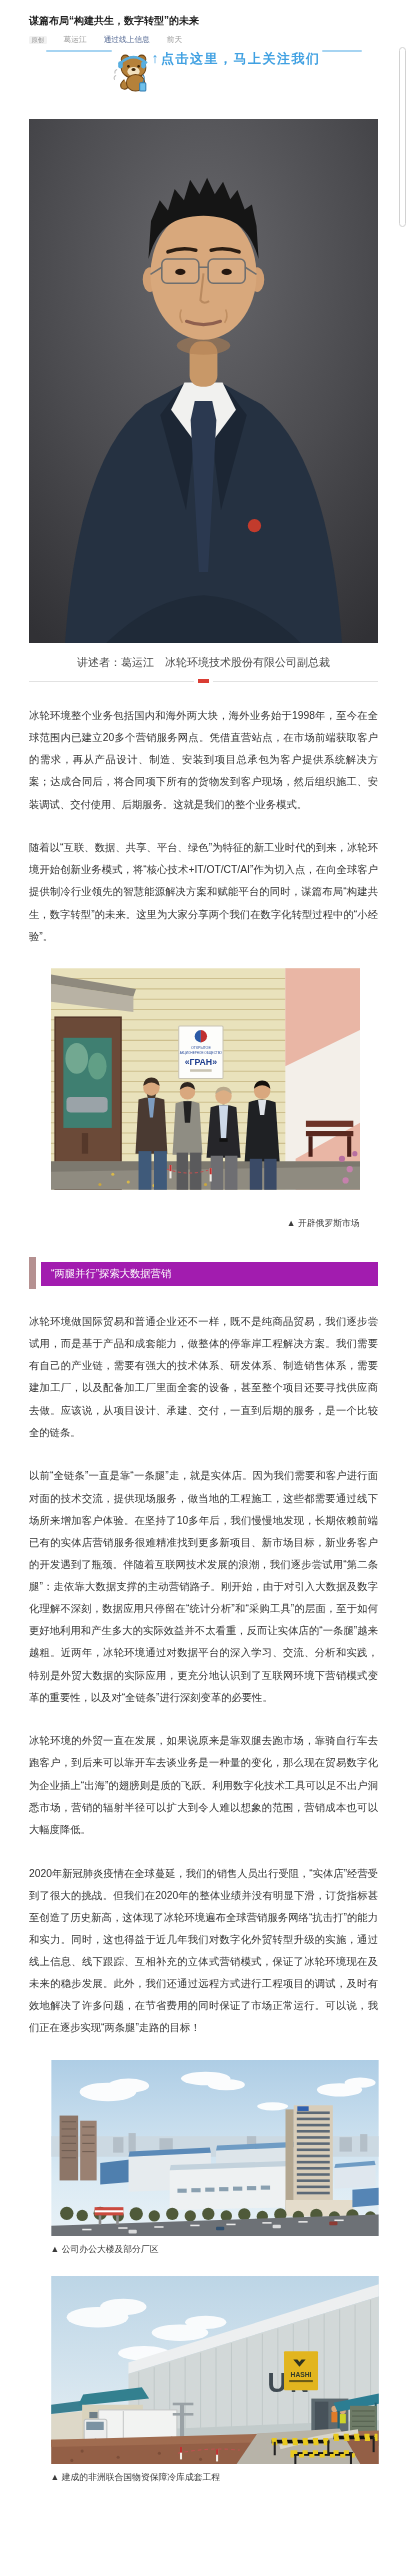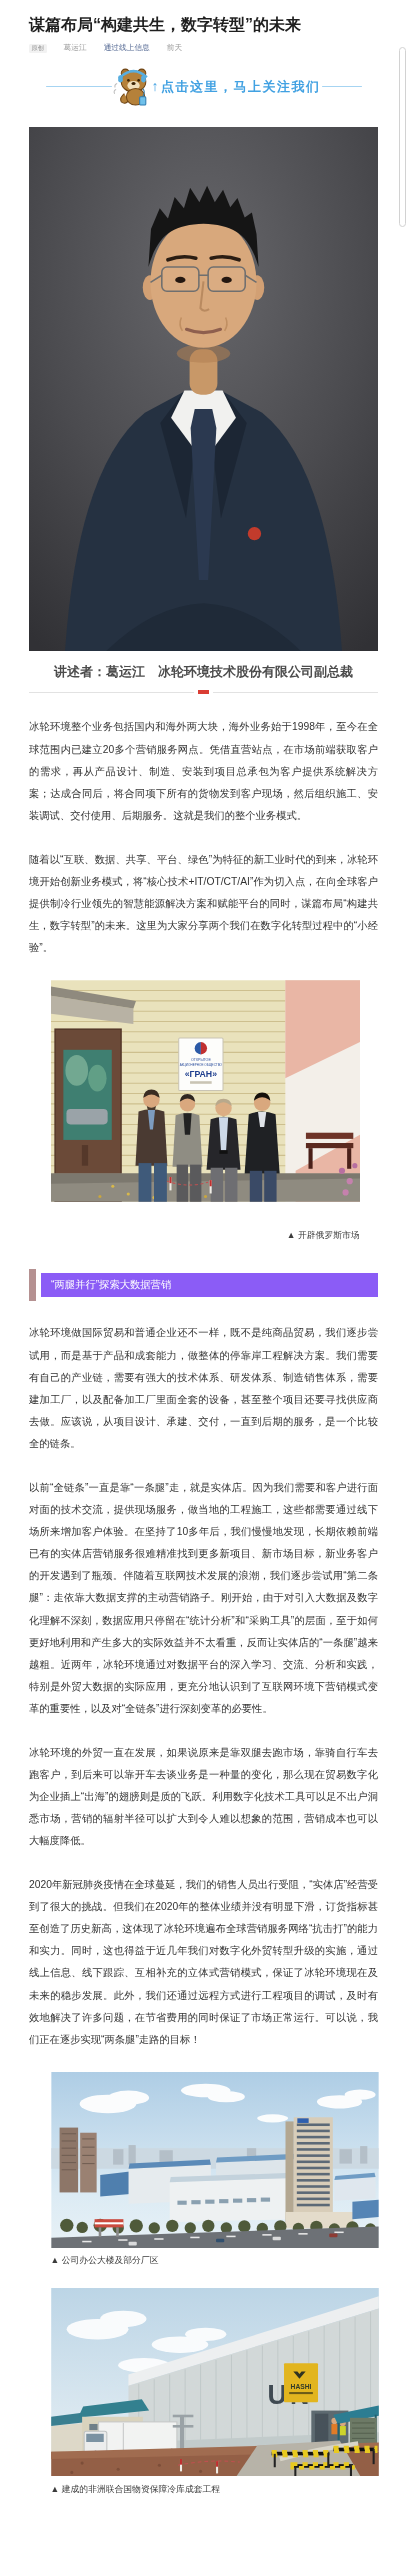--- a/index.html
+++ b/index.html
@@ -1,51 +1,51 @@
 <!DOCTYPE html>
 <html style="font-size:8.2px"><head>
 <meta charset="utf-8">
 <style>
   html,body{margin:0;padding:0;background:#fff;}
   body{width:407px;min-height:2821px;position:relative;font-family:"Liberation Sans",sans-serif;color:#333;}
   .page{padding:14.4px 29px 20.6px 29px;position:relative;}
 
-  .title{font-size:16px;line-height:1.4;font-weight:700;color:#1f1f1f;margin:0;}
+  .title{font-size:10px;line-height:1.4;font-weight:700;color:#1f1f1f;margin:0;}
   .byline{margin-top:6.7px;display:flex;align-items:center;gap:17px;font-size:7.7px;color:#9b9b9b;}
   .orig-badge{font-size:6.2px;color:#8c8c8c;background:#f2f2f2;border-radius:1.5px;padding:1px 2.6px;line-height:1;}
   .account{color:#576b95;cursor:pointer;}
 
-  .banner{margin:5.2px 0 0 0;height:56px;display:flex;align-items:center;justify-content:center;gap:1px;}
+  .banner{margin:5.2px 0 0 0;height:56px;display:flex;align-items:flex-start;justify-content:center;gap:1px;}
   .banner-line{height:1.5px;background:#a6d4f2;border-radius:1px;}
   .bl-left{width:66px;}
   .bl-right{width:40px;}
   .banner-text{color:#41a1e2;font-size:13px;font-weight:700;letter-spacing:1.5px;white-space:nowrap;}
   .banner-arrow{color:#41a1e2;font-size:14px;font-weight:700;margin-right:1px;}
 
   .photo{display:block;}
   .portrait-wrap{margin-top:12.4px;}
-  .pcaption{margin-top:12.4px;text-align:center;font-size:13px;color:#4c4c4c;font-weight:bold;}
+  .pcaption{margin-top:12.4px;text-align:center;font-size:11px;color:#4c4c4c;}
 
   .divider{margin:8.2px 0 2.1px 0;display:flex;align-items:center;height:5.2px;}
   .divider .dline{flex:1;height:0.5px;background:#e2e2e2;}
   .divider .dred{width:11.3px;height:3.6px;background:#da3d34;margin:0 3.6px;}
 
   .body-p{font-size:10.3px;line-height:2.15;text-align:justify;margin:21.6px 0 0 0;color:#333;}
   .first-p{margin-top:13.4px;}
 
   .photo-block{margin:20.6px 0 0 21.6px;}
   .pb-600{width:309px;}
   .pb-636{width:328px;}
   .caption{font-size:8.8px;color:#3b3b3b;margin-top:7.7px;}
   .cap-right{text-align:right;margin-top:28px;}
   .cap-left{text-align:left;}
 
   .sec-header{display:flex;margin:27px 0 0 0;}
   .sec-accent{width:7.2px;height:32px;background:#b59191;margin-right:4.6px;flex:none;}
-  .sec-bar{flex:1;height:24px;margin-top:4.1px;background:#8b5cf6;display:flex;align-items:center;padding-left:10.3px;color:#fff;font-size:10.3px;font-weight:500;}
+  .sec-bar{flex:1;height:24px;margin-top:4.1px;background:#a21caf;display:flex;align-items:center;padding-left:10.3px;color:#fff;font-size:10.3px;font-weight:500;}
 
   .scroll-thumb{position:absolute;top:47px;right:1px;width:7.2px;height:180px;background:#fff;border:1px solid #d2d2d2;border-radius:4.6px;box-sizing:border-box;}
 
   svg text{font-family:"Liberation Sans",sans-serif;}
 </style>
 </head>
 <body>
 
 <div class="page">
 

